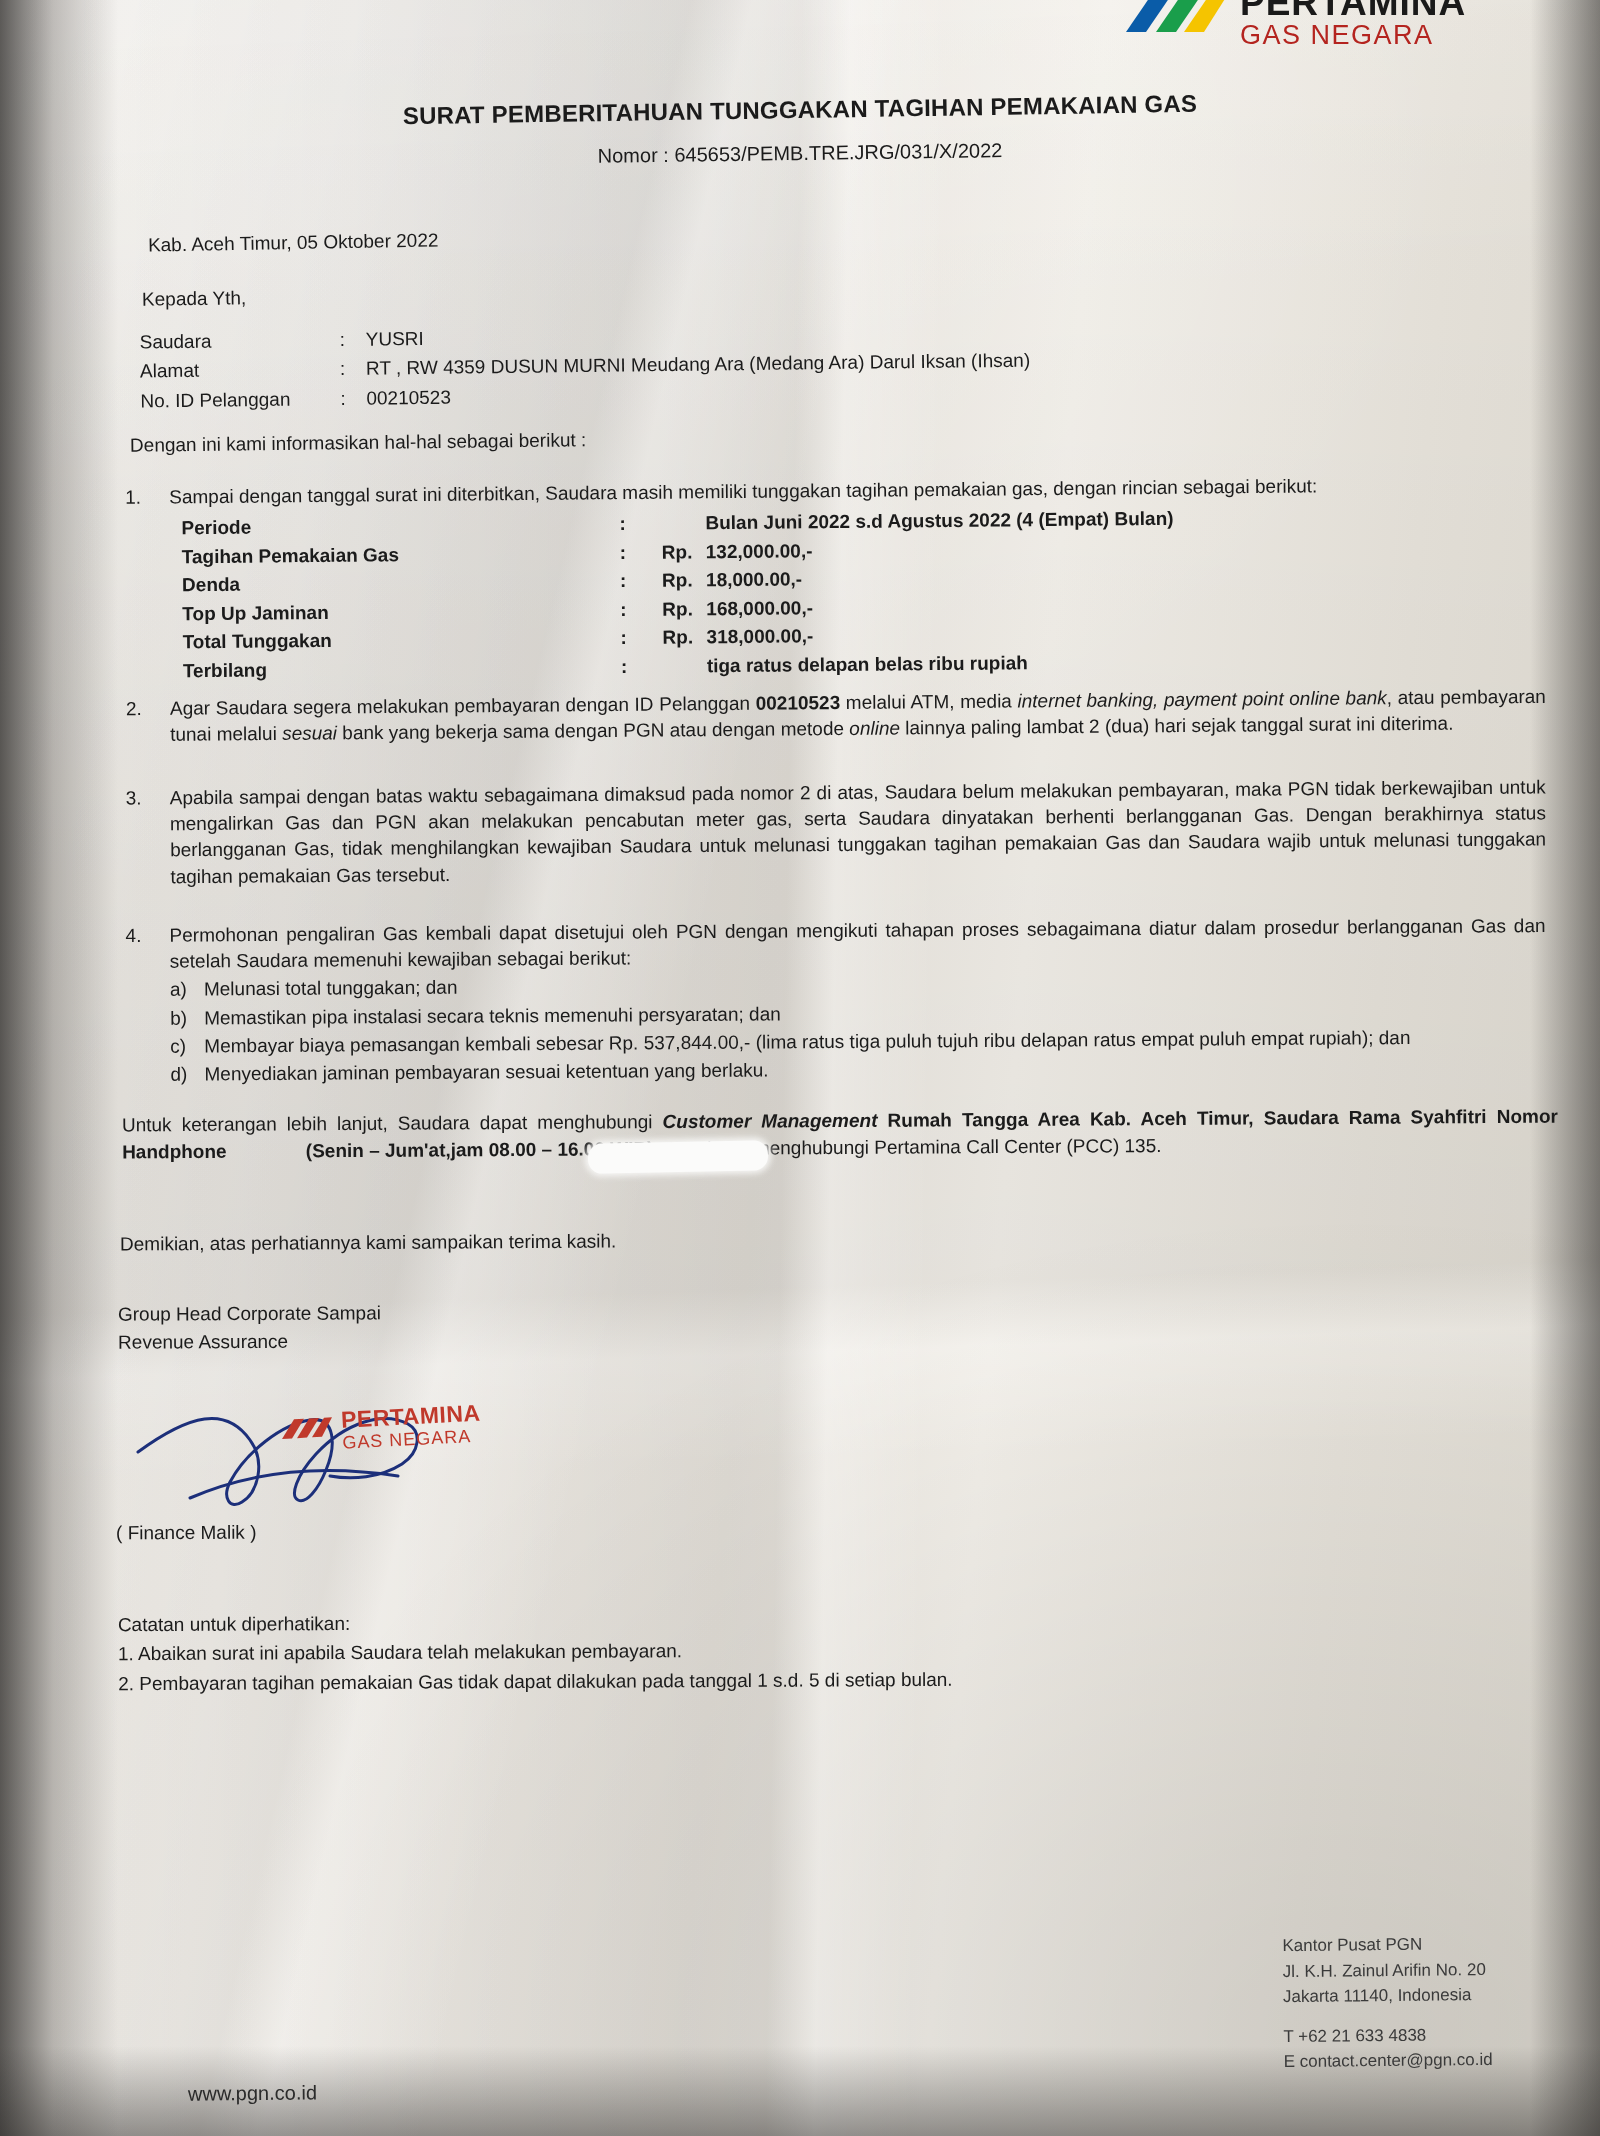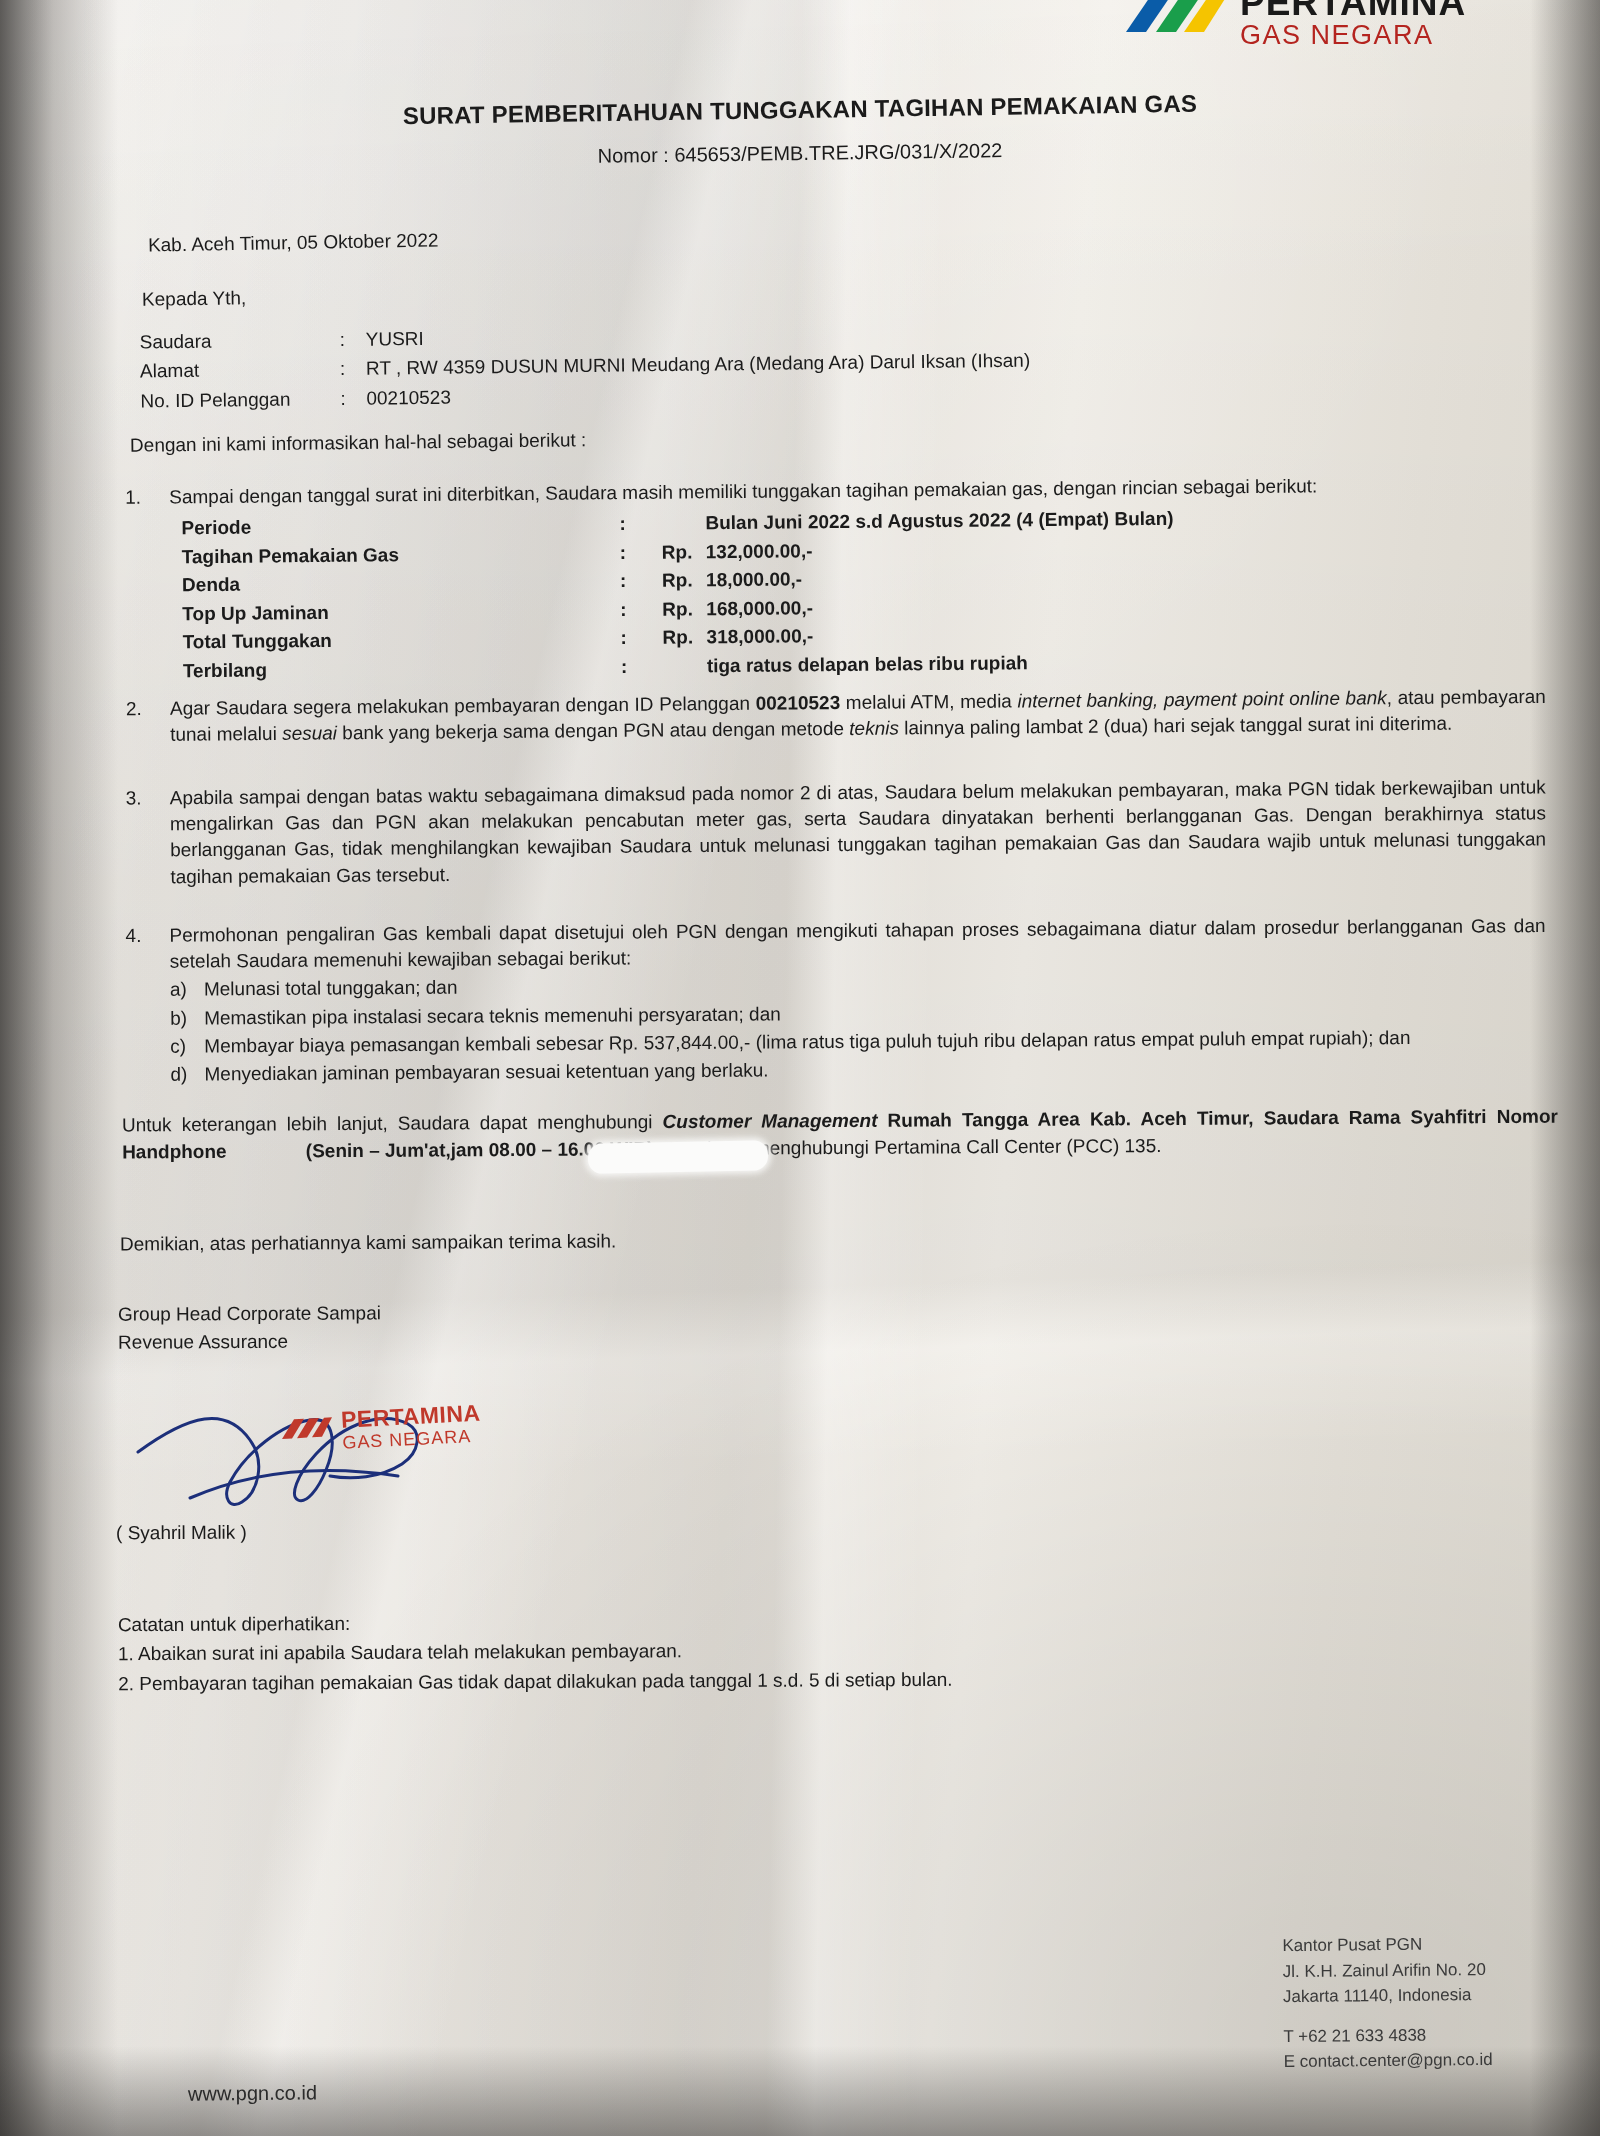--- a/index.html
+++ b/index.html
@@ -238,21 +238,21 @@
             <div class="c">:</div>
             <div class="v"><span class="cur"></span><span>tiga ratus delapan belas ribu rupiah</span></div>
           </div>
         </div>
       </div>
     </div>
 
     <div class="item n2">
       <div class="num">2.</div>
       <div class="body">
-        <span>Agar Saudara segera melakukan pembayaran dengan ID Pelanggan </span><b>00210523</b><span> melalui ATM, media </span><i>internet banking, payment point online bank</i><span>, atau pembayaran tunai melalui </span><i>sesuai</i><span> bank yang bekerja sama dengan PGN atau dengan metode </span><i>teknis</i><span> lainnya paling lambat 2 (dua) hari sejak tanggal surat ini diterima.</span>
+        <span>Agar Saudara segera melakukan pembayaran dengan ID Pelanggan </span><b>00210523</b><span> melalui ATM, media </span><i>internet banking, payment point online bank</i><span>, atau pembayaran tunai melalui </span><i>sesuai</i><span> bank yang bekerja sama dengan PGN atau dengan metode </span><i>online</i><span> lainnya paling lambat 2 (dua) hari sejak tanggal surat ini diterima.</span>
       </div>
     </div>
 
     <div class="item n3">
       <div class="num">3.</div>
       <div class="body">Apabila sampai dengan batas waktu sebagaimana dimaksud pada nomor 2 di atas, Saudara belum melakukan pembayaran, maka PGN tidak berkewajiban untuk mengalirkan Gas dan PGN akan melakukan pencabutan meter gas, serta Saudara dinyatakan berhenti berlangganan Gas. Dengan berakhirnya status berlangganan Gas, tidak menghilangkan kewajiban Saudara untuk melunasi tunggakan tagihan pemakaian Gas dan Saudara wajib untuk melunasi tunggakan tagihan pemakaian Gas tersebut.</div>
     </div>
 
     <div class="item n4">
       <div class="num">4.</div>
@@ -298,21 +298,21 @@
         <svg class="sm-mark" viewBox="0 0 54 24">
           <path d="M2 21 L15 2 L25 2 L12 21 Z" fill="#c0392b"></path>
           <path d="M17 21 L30 2 L40 2 L27 21 Z" fill="#c0392b"></path>
           <path d="M32 21 L45 2 L53 2 L42 21 Z" fill="#c0392b"></path>
         </svg>
         <div class="sm-t1">PERTAMINA</div>
         <div class="sm-t2">GAS NEGARA</div>
       </div>
     </div>
 
-    <div class="abs signer-name">( Syahril Malik )</div>
+    <div class="abs signer-name">( Finance Malik )</div>
 
     <div class="abs notes">
       <div>Catatan untuk diperhatikan:</div>
       <div>1. Abaikan surat ini apabila Saudara telah melakukan pembayaran.</div>
       <div>2. Pembayaran tagihan pemakaian Gas tidak dapat dilakukan pada tanggal 1 s.d. 5 di setiap bulan.</div>
     </div>
 
     <div class="abs footer">
       <div>Kantor Pusat PGN</div>
       <div>Jl. K.H. Zainul Arifin No. 20</div>

